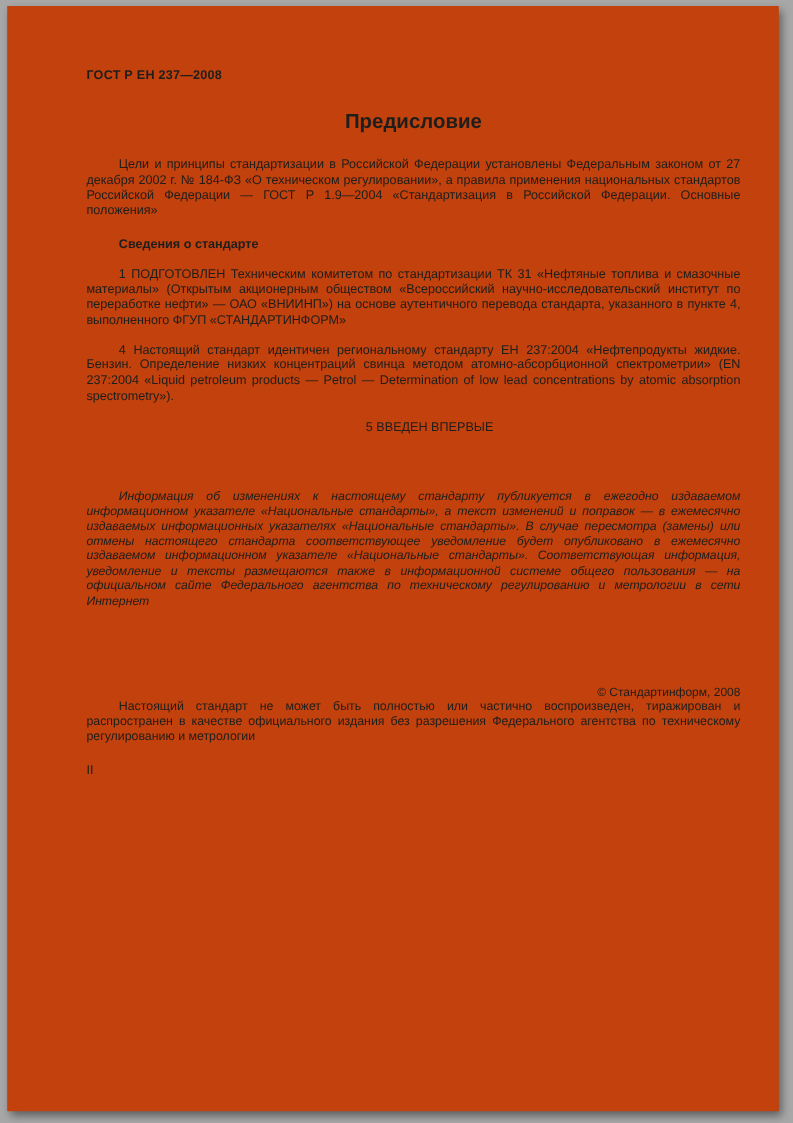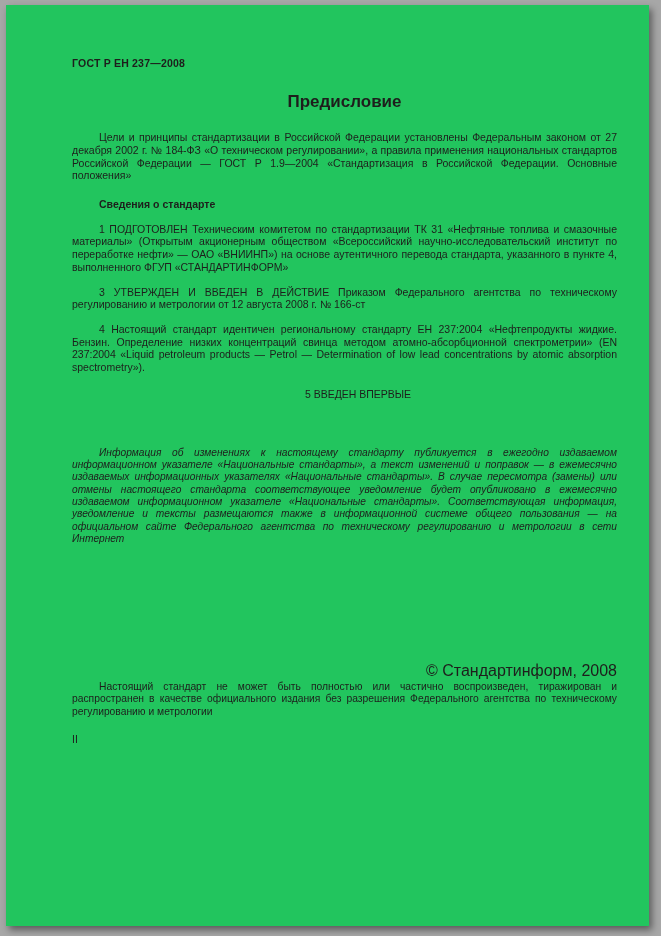--- a/index.html
+++ b/index.html
@@ -13,21 +13,21 @@
     position: relative;
     font-family: "Liberation Sans", sans-serif;
     overflow: hidden;
   }
   .sheet {
     position: absolute;
     left: 6px;
     top: 5px;
     width: 643px;
     height: 921px;
-    background: #22c55e;
+    background: #c2410c;
     box-shadow: 3px 4px 7px rgba(0,0,0,0.45);
     box-sizing: border-box;
   }
   .content {
     position: absolute;
     left: 66px;
     right: 32px;
     top: 52px;
     bottom: 20px;
     color: #1e1e1c;
@@ -67,23 +67,23 @@
   .item5 {
     margin-top: 14px;
     text-align: center;
   }
   .pub-note {
     margin-top: 46px;
     font-style: italic;
     font-size: 10.2px;
   }
   .copyright {
-    margin-top: 116px;
+    margin-top: 64px;
     text-align: right;
-    font-size: 16px;
+    font-size: 10px;
   }
   .distribution {
     font-size: 10.3px;
   }
   .page-number {
     margin-top: 15px;
     font-size: 10.5px;
     text-align: left;
   }
 </style>
@@ -97,21 +97,20 @@
 
     <div class="doc-title">Предисловие</div>
 
     <p class="indent intro">Цели и принципы стандартизации в Российской Федерации установлены Федеральным законом от 27 декабря 2002 г. № 184-ФЗ «О техническом регулировании», а правила применения национальных стандартов Российской Федерации — ГОСТ Р 1.9—2004 «Стандартизация в Российской Федерации. Основные положения»</p>
 
     <p class="section-heading">Сведения о стандарте</p>
 
     <p class="indent item">1 ПОДГОТОВЛЕН Техническим комитетом по стандартизации ТК 31 «Нефтяные топлива и смазочные материалы» (Открытым акционерным обществом «Всероссийский научно-исследовательский институт по переработке нефти» — ОАО «ВНИИНП») на основе аутентичного перевода стандарта, указанного в пункте 4, выполненного ФГУП «СТАНДАРТИНФОРМ»</p>
 
 
-    <p class="indent item">3 УТВЕРЖДЕН И ВВЕДЕН В ДЕЙСТВИЕ Приказом Федерального агентства по техническому регулированию и метрологии от 12 августа 2008 г. № 166-ст</p>
 
     <p class="indent item">4 Настоящий стандарт идентичен региональному стандарту ЕН 237:2004 «Нефтепродукты жидкие. Бензин. Определение низких концентраций свинца методом атомно-абсорбционной спектрометрии» (EN 237:2004 «Liquid petroleum products — Petrol — Determination of low lead concentrations by atomic absorption spectrometry»).</p>
 
 
 
     <p class="indent item5">5 ВВЕДЕН ВПЕРВЫЕ</p>
 
     <p class="indent pub-note">Информация об изменениях к настоящему стандарту публикуется в ежегодно издаваемом информационном указателе «Национальные стандарты», а текст изменений и поправок — в ежемесячно издаваемых информационных указателях «Национальные стандарты». В случае пересмотра (замены) или отмены настоящего стандарта соответствующее уведомление будет опубликовано в ежемесячно издаваемом информационном указателе «Национальные стандарты». Соответствующая информация, уведомление и тексты размещаются также в информационной системе общего пользования — на официальном сайте Федерального агентства по техническому регулированию и метрологии в сети Интернет</p>
 
     <p class="copyright">©  Стандартинформ, 2008</p>

